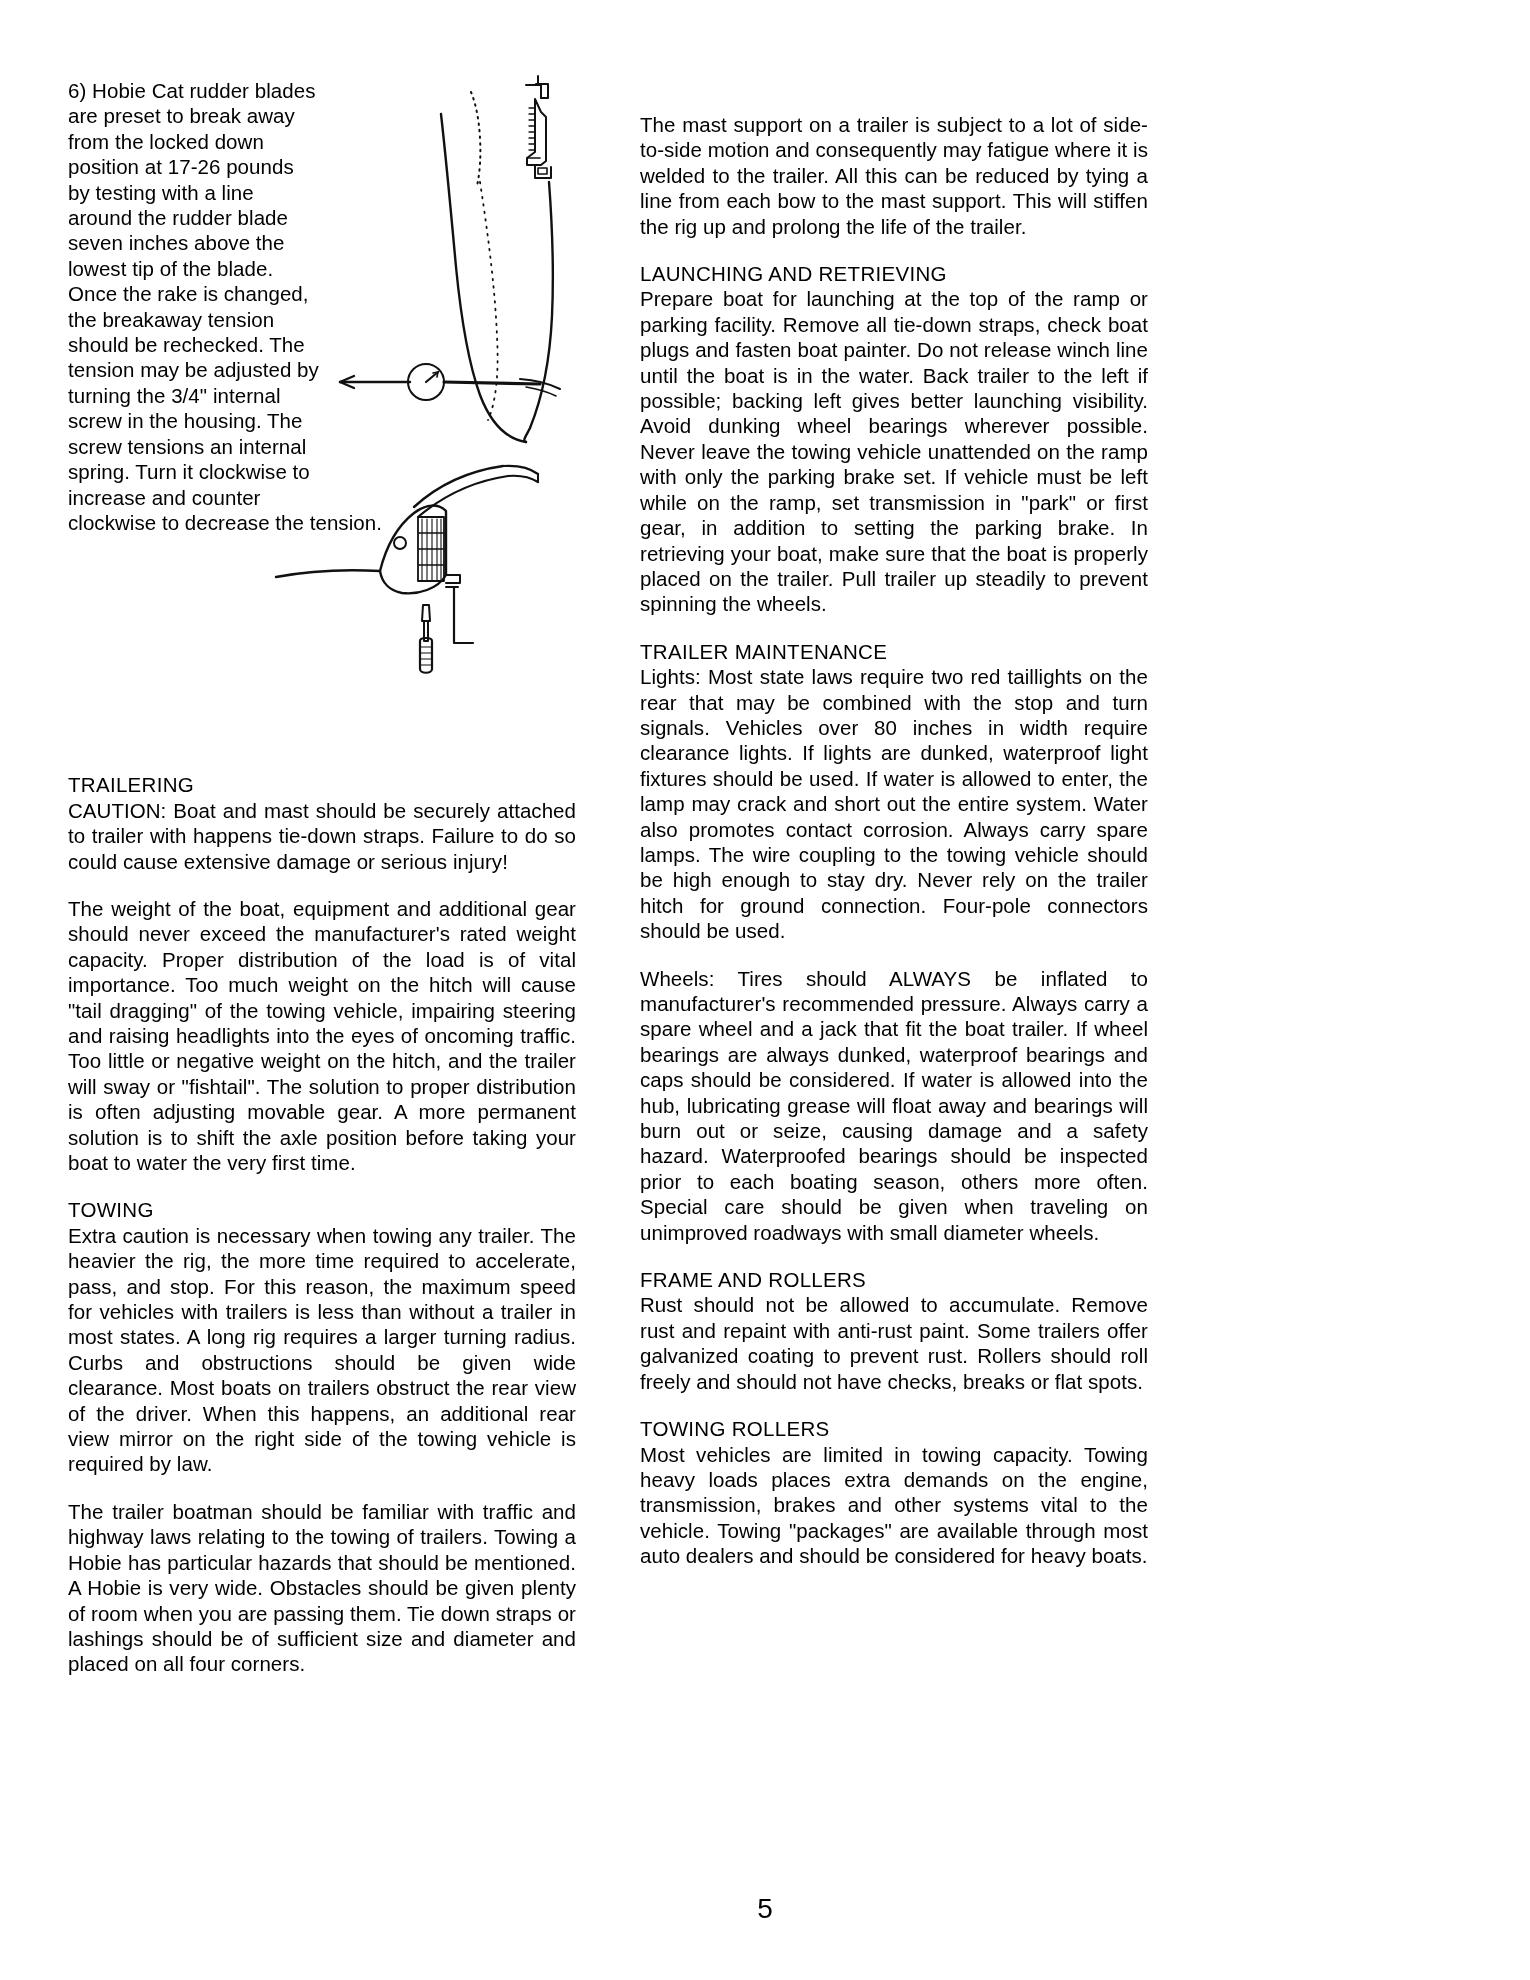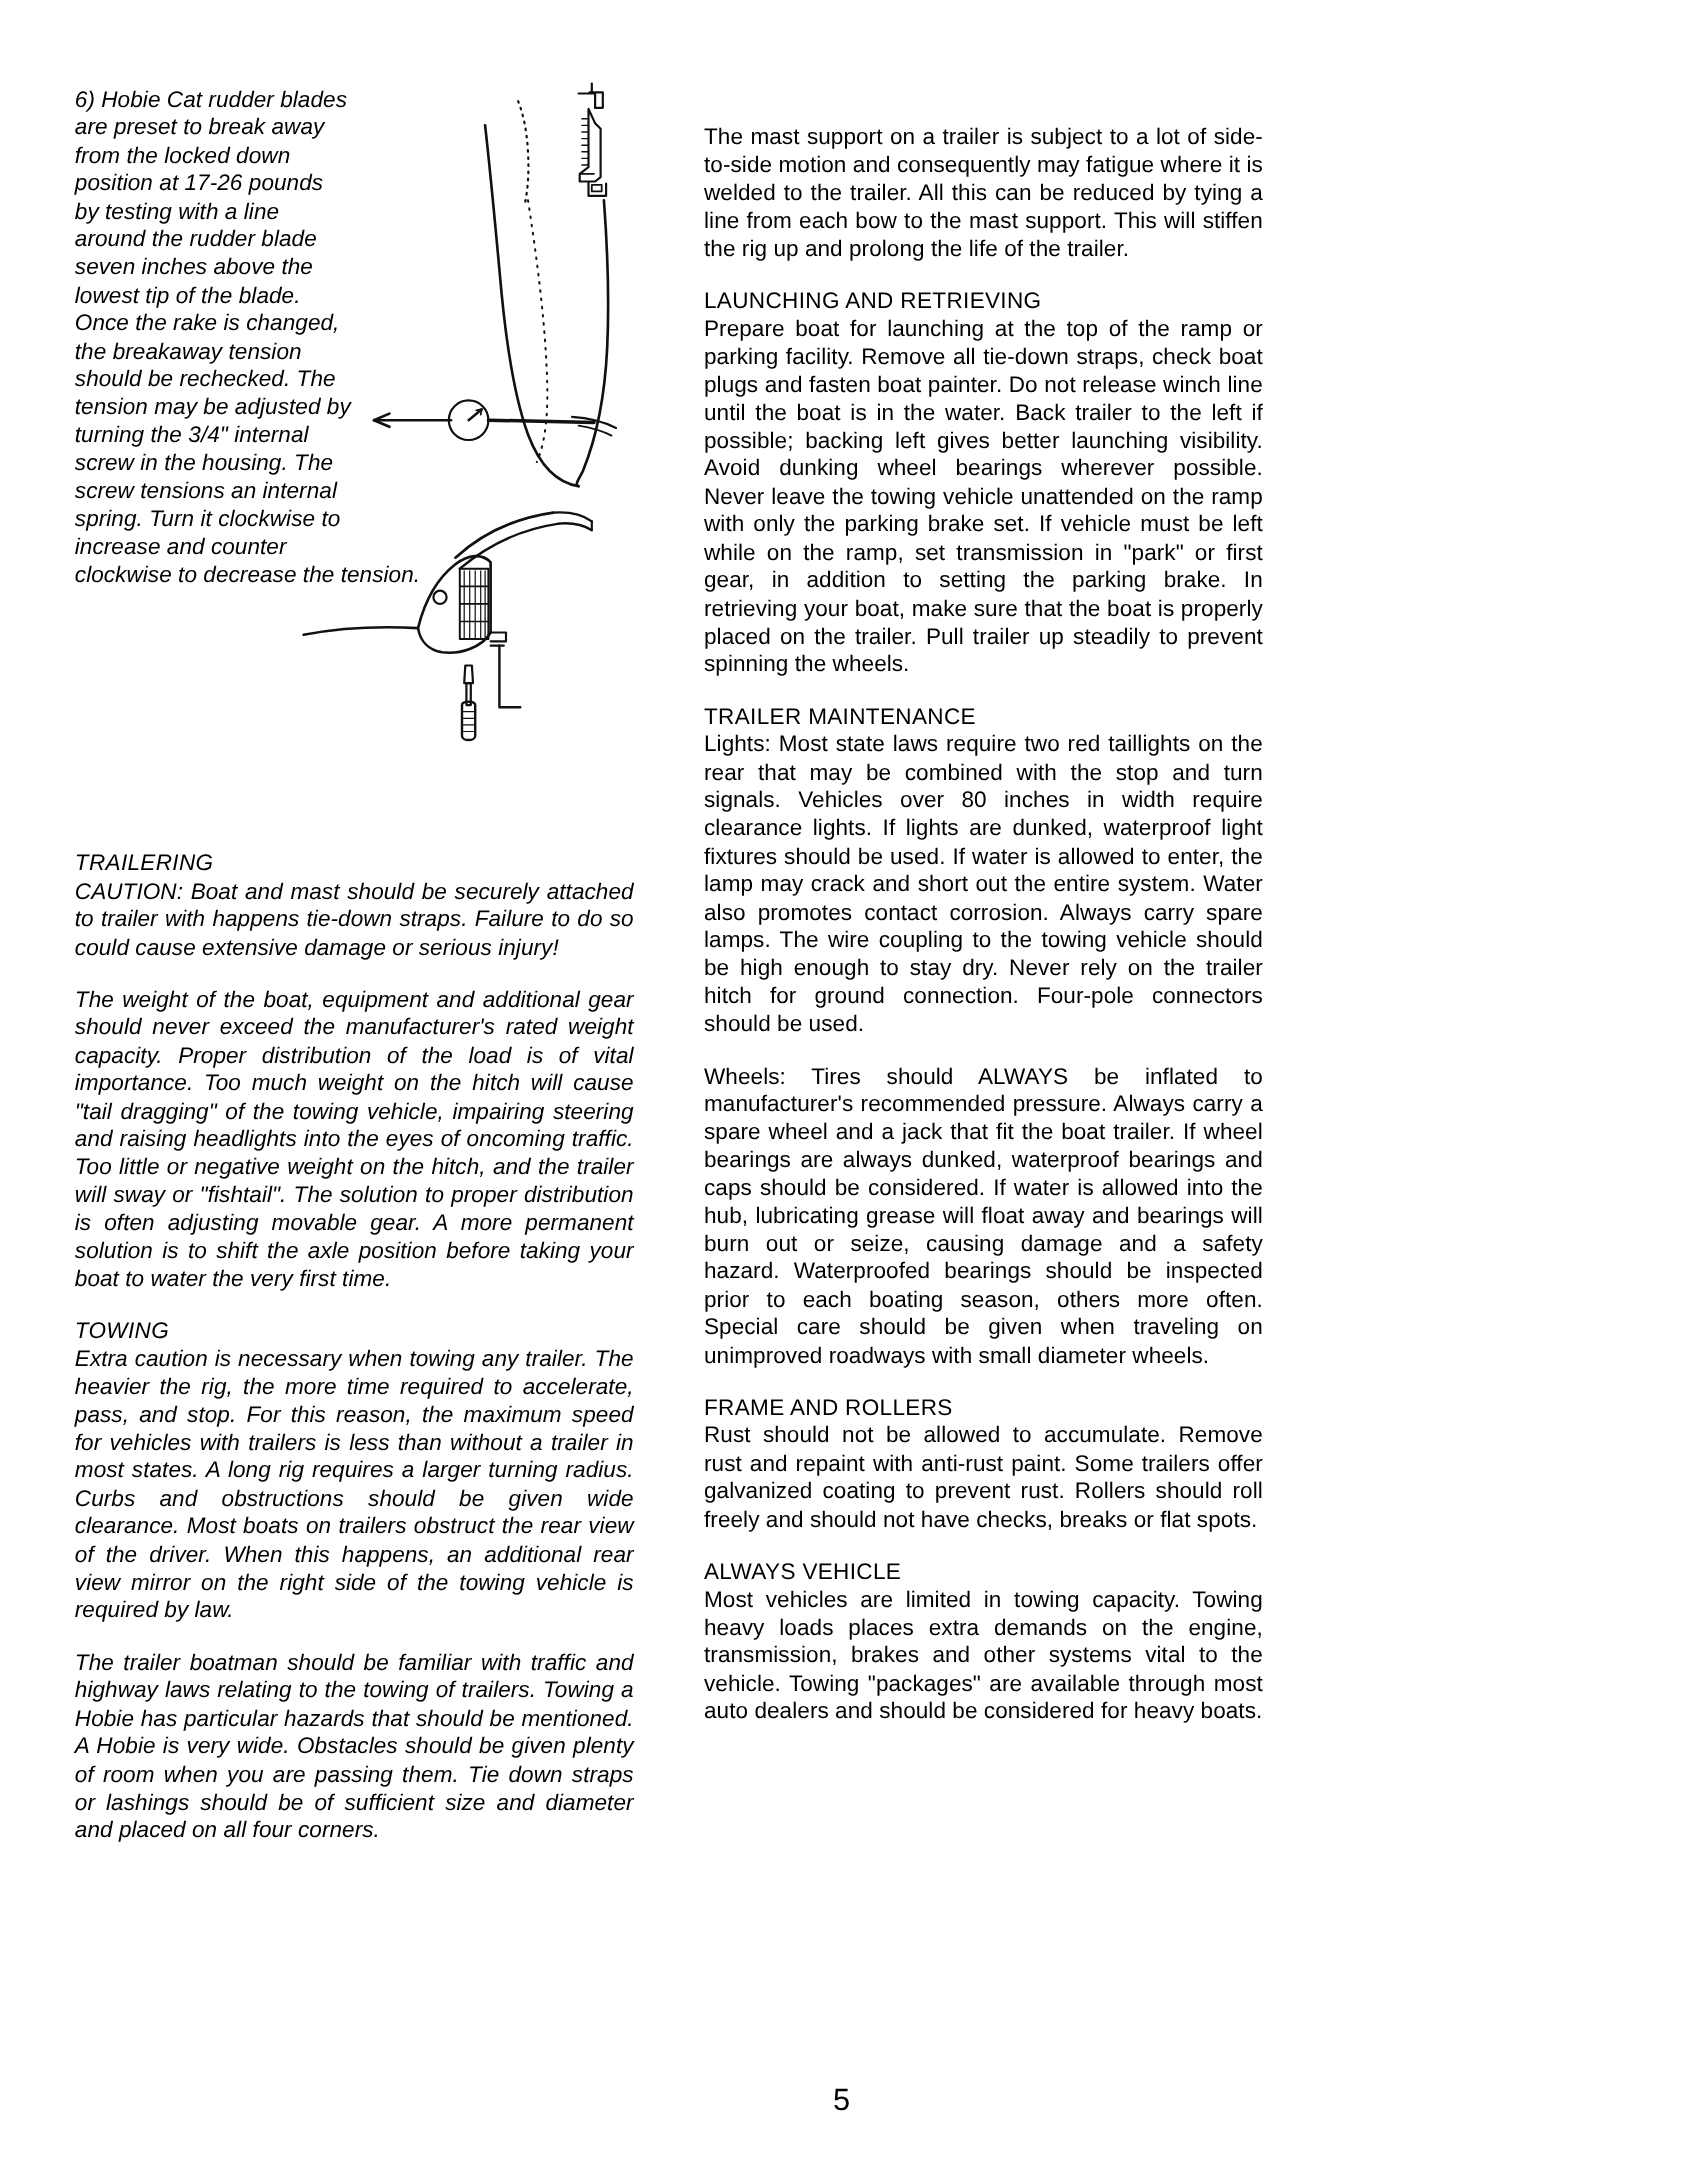--- a/index.html
+++ b/index.html
@@ -20,21 +20,21 @@
     width: 1530px;
     height: 1980px;
     background: #ffffff;
     box-sizing: border-box;
   }
   .col {
     position: absolute;
     top: 78px;
     width: 508px;
   }
-  .col-left  { left: 68px; font-style: italic; }
+  .col-left  { left: 68px; }
   .col-right { left: 640px; margin-top: 34px; }
 
   p.body {
     margin: 0 0 22px 0;
     font-size: 20.5px;
     line-height: 25.4px;
     text-align: justify;
     letter-spacing: 0.05px;
   }
   p.body.tight { margin-bottom: 0; }
@@ -199,19 +199,19 @@
     <p class="heading">LAUNCHING AND RETRIEVING</p>
     <p class="body">Prepare boat for launching at the top of the ramp or parking facility. Remove all tie-down straps, check boat plugs and fasten boat painter. Do not release winch line until the boat is in the water.  Back trailer to the left if possible; backing left gives better launching visibility. Avoid dunking wheel bearings wherever possible. Never leave the towing vehicle unattended on the ramp with only the parking brake set. If vehicle must be left while on the ramp, set transmission in "park" or first gear, in addition to setting the parking brake. In retrieving your boat, make sure that the boat is properly placed on the trailer. Pull trailer up steadily to prevent spinning the wheels.</p>
 
     <p class="heading">TRAILER MAINTENANCE</p>
     <p class="body">Lights: Most state laws require two red taillights on the rear that may be combined with the stop and turn signals. Vehicles over 80 inches in width require clearance lights. If lights are dunked, waterproof light fixtures should be used. If water is allowed to enter, the lamp may crack and short out the entire system. Water also promotes contact corrosion. Always carry spare lamps. The wire coupling to the towing vehicle should be high enough to stay dry. Never rely on the trailer hitch for ground connection. Four-pole connectors should be used.</p>
     <p class="body">Wheels: Tires should ALWAYS be inflated to manufacturer's recommended pressure. Always carry a spare wheel and a jack that fit the boat trailer. If wheel bearings are always dunked, waterproof bearings and caps should be considered. If water is allowed into the hub, lubricating grease will float away and bearings will burn out or seize, causing damage and a safety hazard. Waterproofed bearings should be inspected prior to each boating season, others more often. Special care should be given when traveling on unimproved roadways with small diameter wheels.</p>
 
     <p class="heading">FRAME AND ROLLERS</p>
     <p class="body">Rust should not be allowed to accumulate. Remove rust and repaint with anti-rust paint. Some trailers offer galvanized coating to prevent rust. Rollers should roll freely and should not have checks, breaks or flat spots.</p>
 
-    <p class="heading">ALWAYS VEHICLE</p>
+    <p class="heading">TOWING ROLLERS</p>
     <p class="body tight">Most vehicles are limited in towing capacity. Towing heavy loads places extra demands on the engine, transmission, brakes and other systems vital to the vehicle. Towing "packages" are available through most auto dealers and should be considered for heavy boats.</p>
   </div>
 
   <div class="page-number">5</div>
 
 </div>
 
 </body></html>

